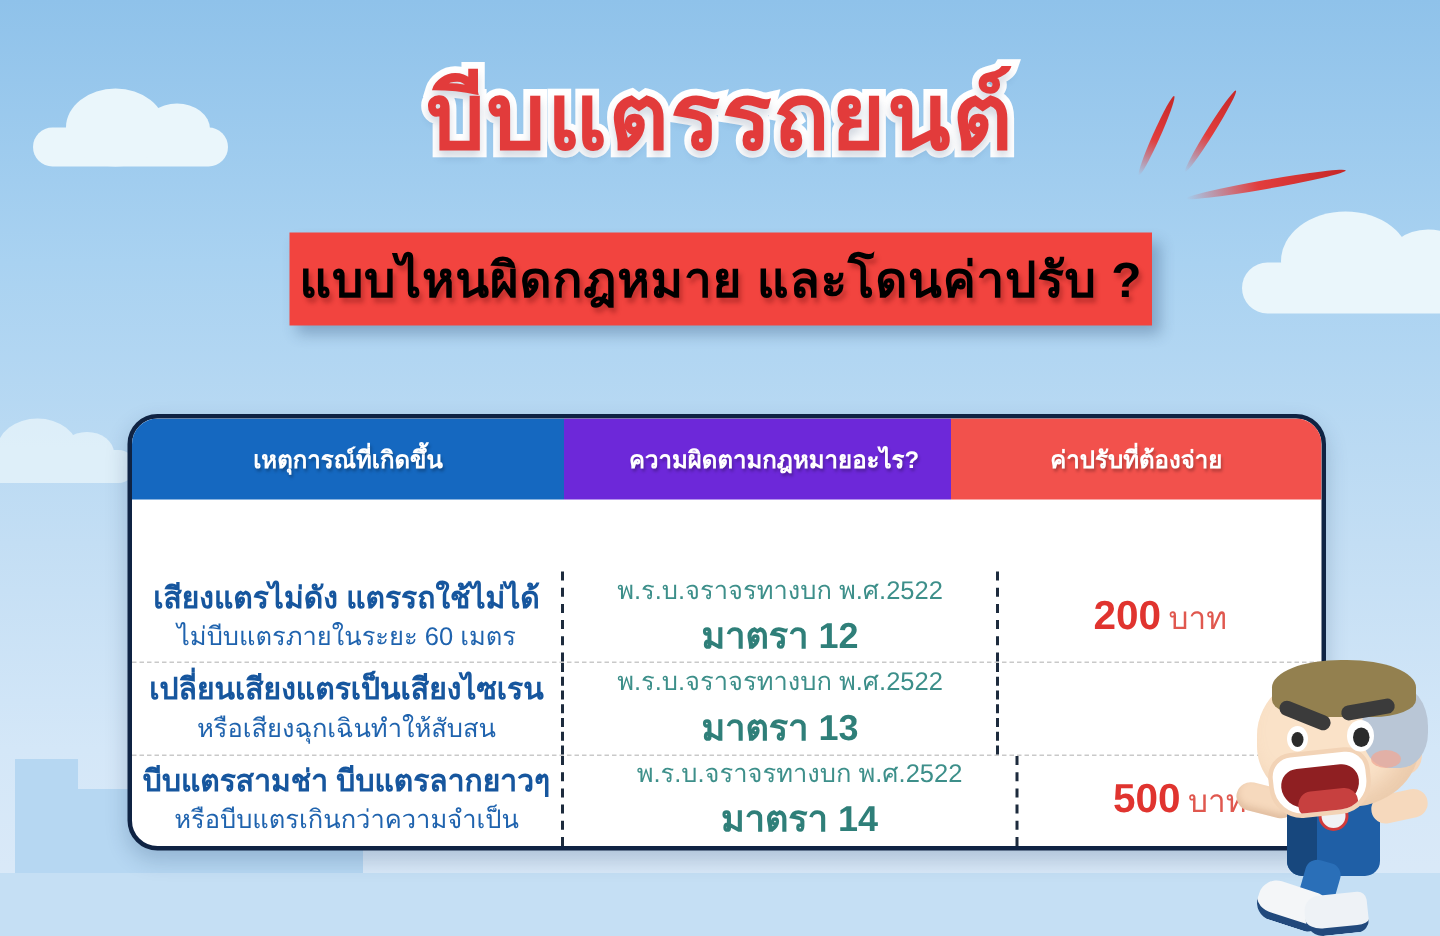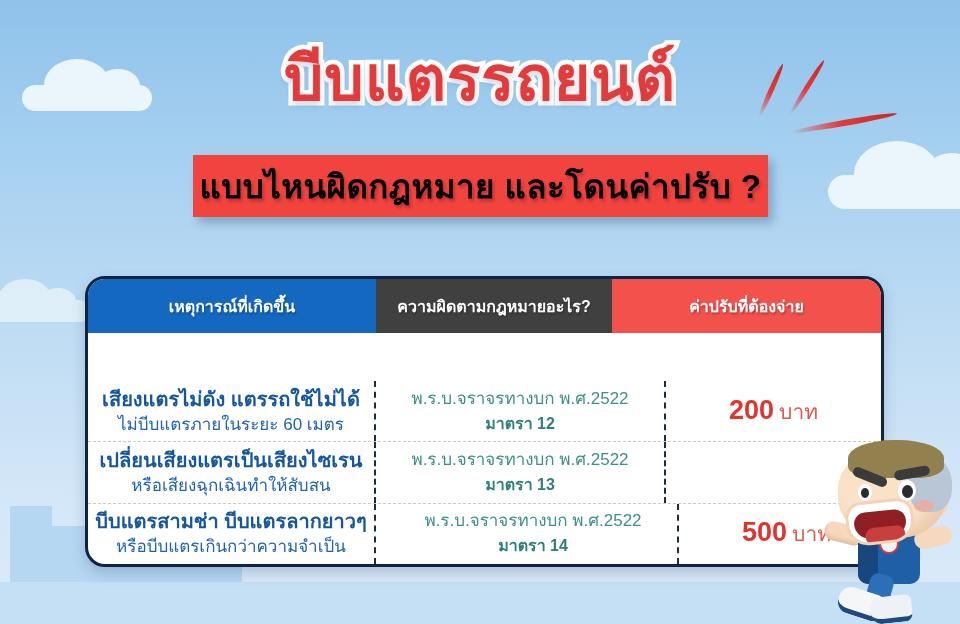--- a/index.html
+++ b/index.html
@@ -149,21 +149,21 @@
     display: flex;
     align-items: center;
     justify-content: center;
     font-size: 16px;
     font-weight: bold;
     color: #ffffff;
     text-shadow: 1px 2px 2px rgba(0,0,0,.25);
     white-space: nowrap;
   }
   #th-event  { width: 288px; background: #1568c0; }
-  #th-law    { width: 236px; background: #404040; }
+  #th-law    { width: 236px; background: #6d28d9; padding-left: 22px; }
   #th-fine   { flex: 1;      background: #f2514c; }
 
   #table-body {
     flex: 1;
     display: flex;
     flex-direction: column;
     margin-top: 48px;
   }
   .trow {
     flex: 1;
@@ -200,21 +200,21 @@
     margin-top: 2px;
     white-space: nowrap;
   }
   .law-act {
     font-size: 17px;
     color: #3d8f8a;
     line-height: 1.3;
     white-space: nowrap;
   }
   .law-sec {
-    font-size: 16px;
+    font-size: 24px;
     font-weight: bold;
     color: #2f7f79;
     line-height: 1.3;
     margin-top: 4px;
     white-space: nowrap;
   }
   .fine-line { white-space: nowrap; }
   .fine-amount {
     font-size: 27px;
     font-weight: bold;

